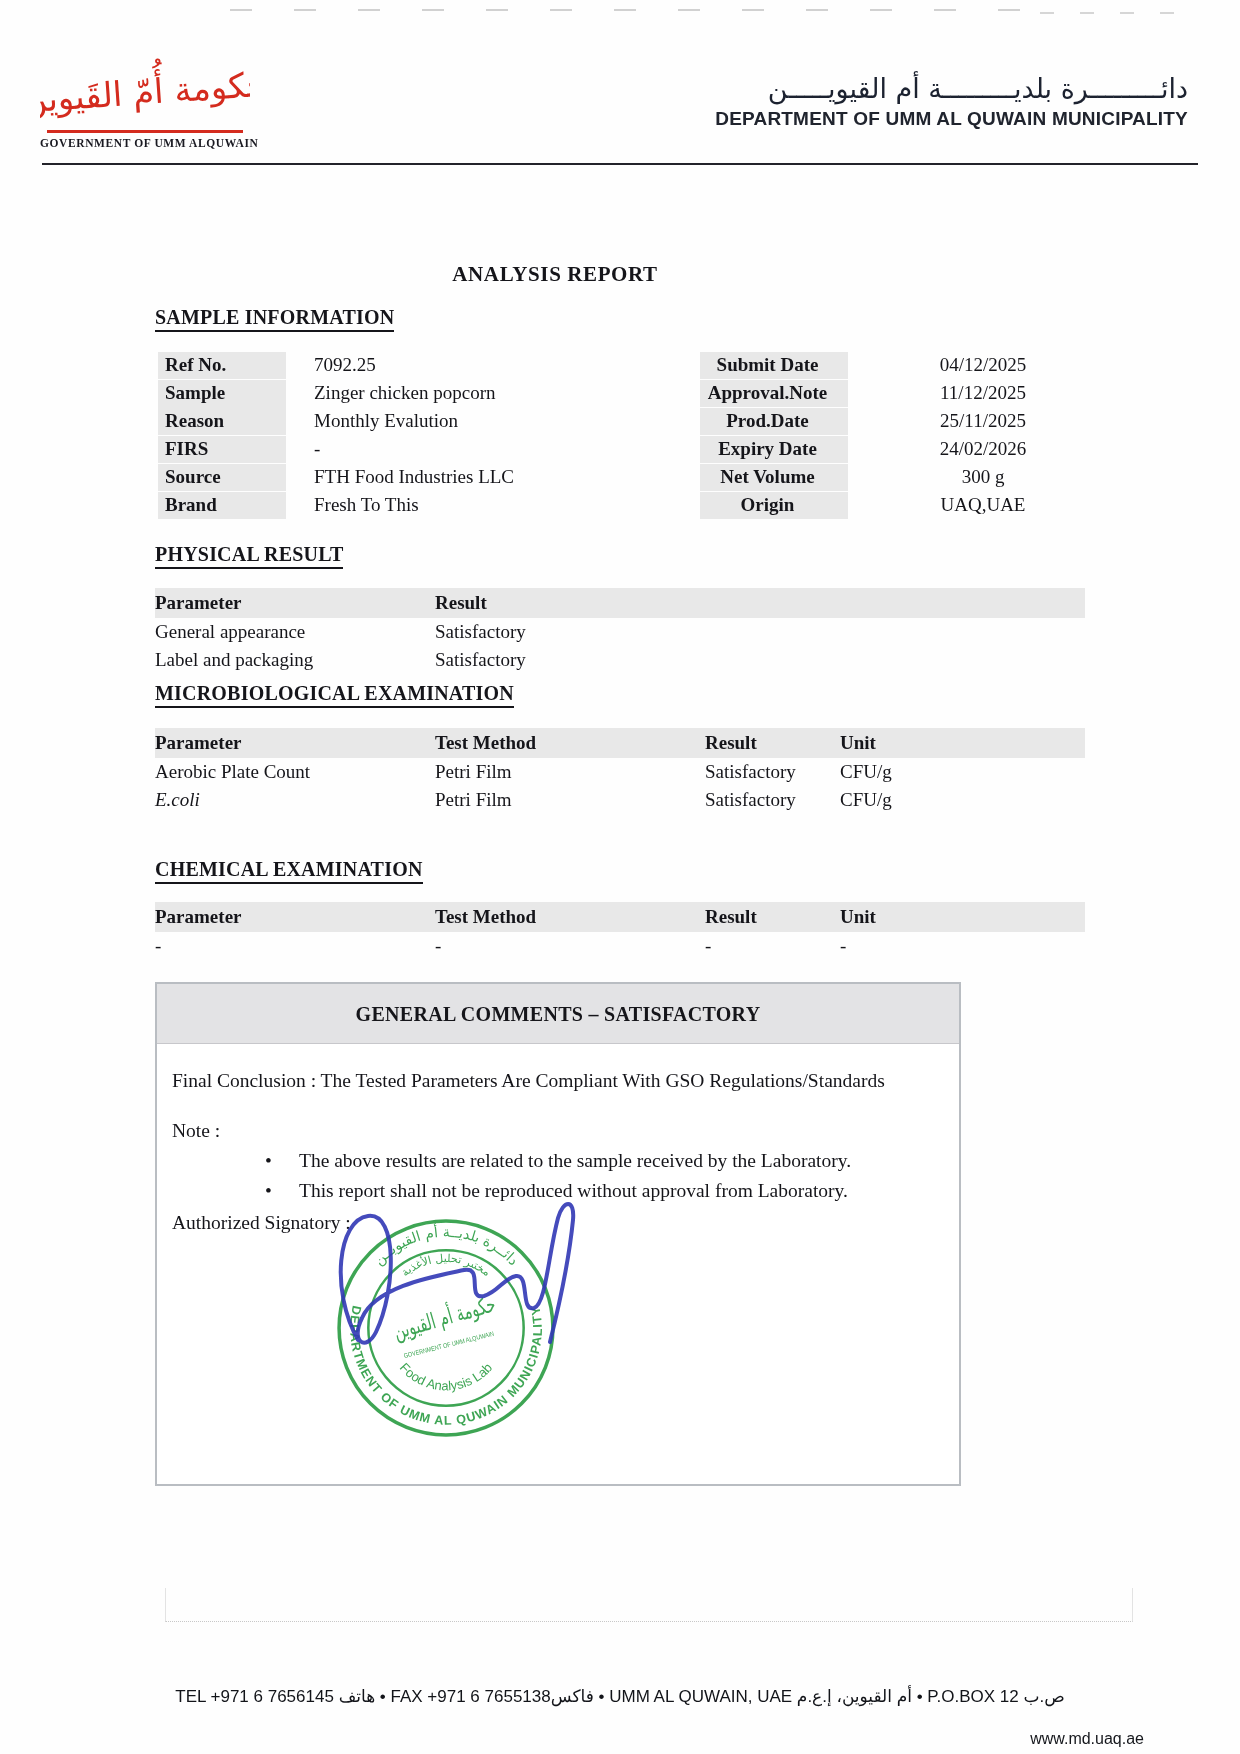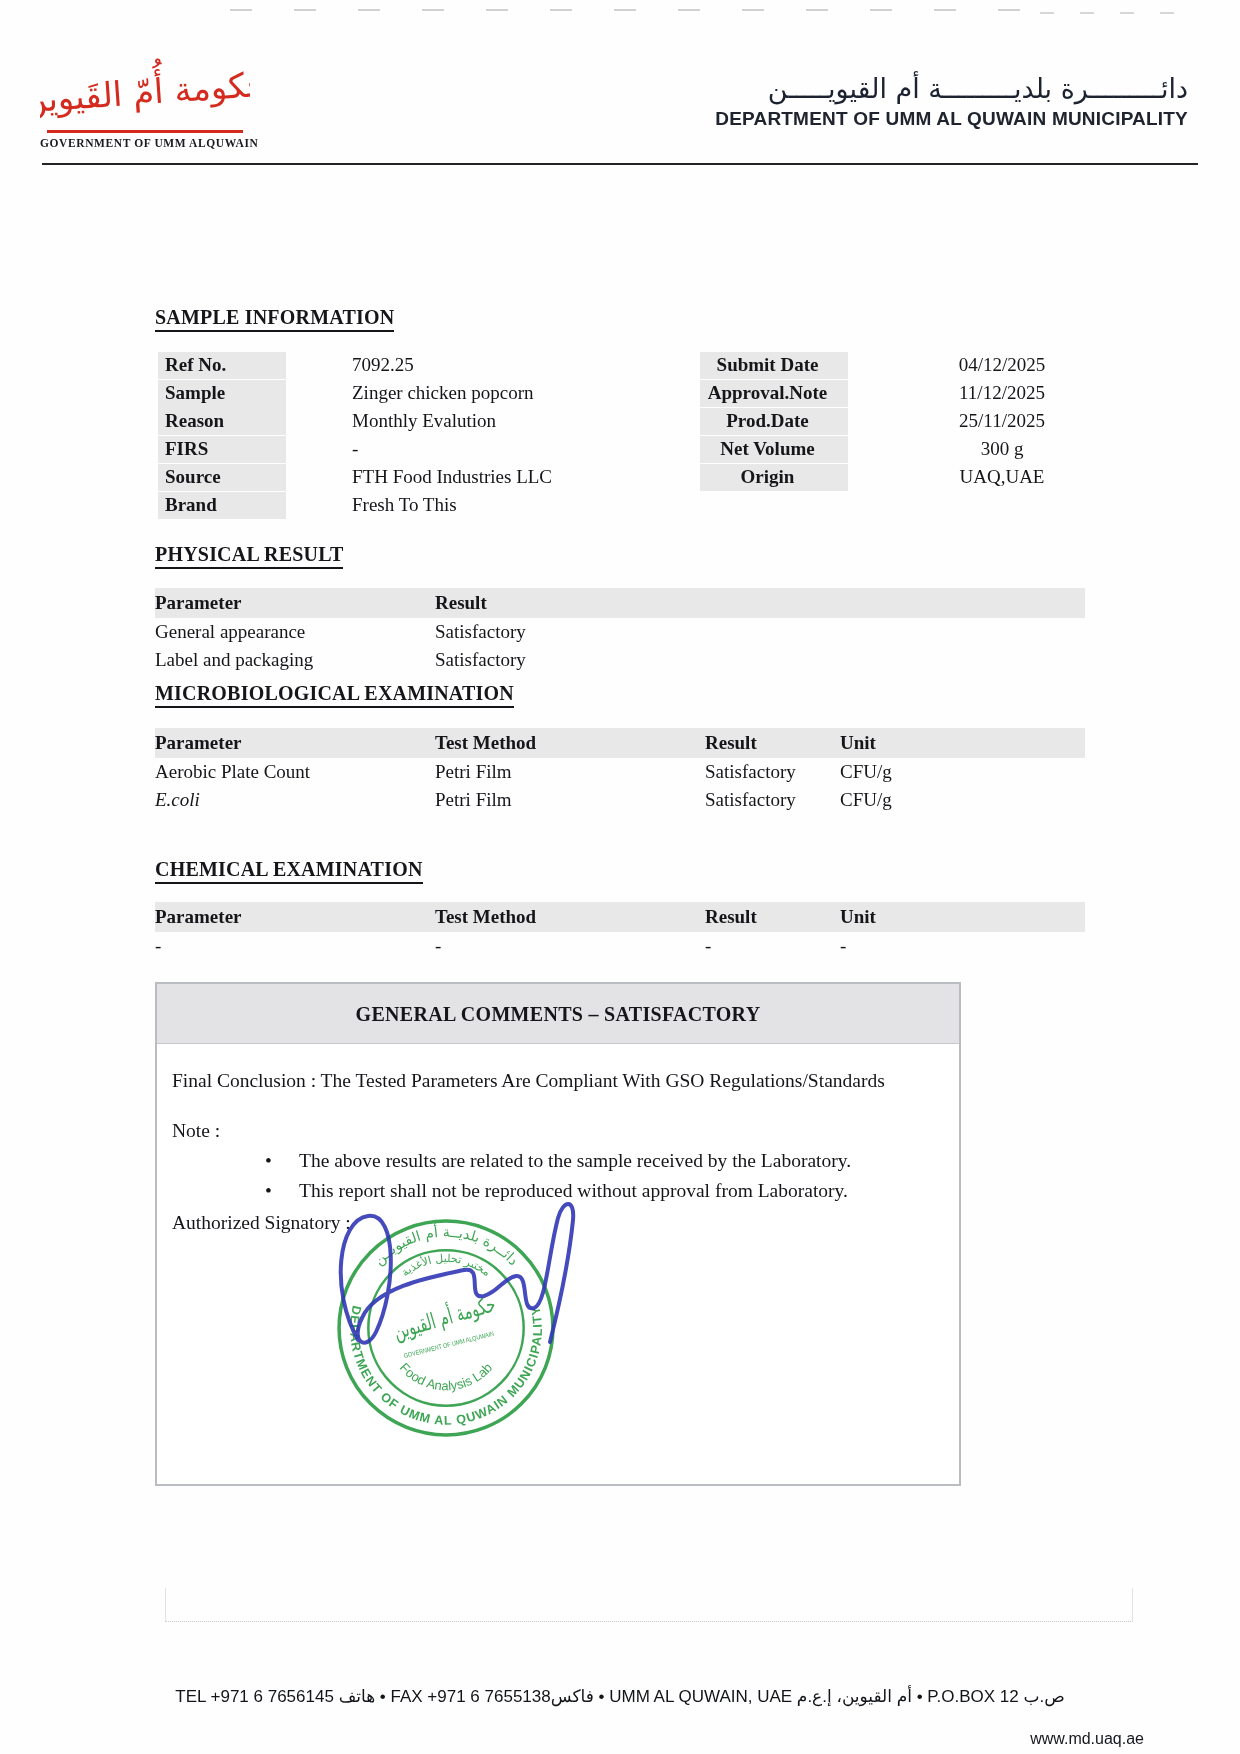--- a/index.html
+++ b/index.html
@@ -40,21 +40,21 @@
   .sec-heading span { display:inline-block; border-bottom:2.5px solid #15151a; padding-bottom:1px; }
 
   
   .si-col { position:absolute; top:352px; }
   .si-col.left  { left:158px; width:535px; }
   .si-col.right { left:700px; width:390px;text-align:center; }
   .si-row { display:grid; height:27px; margin-bottom:1px; font-size:19px; line-height:26px; }
   .si-col.left  .si-row { grid-template-columns:128px 1fr; }
   .si-col.right .si-row { grid-template-columns:148px 1fr; }
   .si-label { background:#e8e8e8; font-weight:bold; padding:0 20px 0 7px; }
-  .si-value { padding-left:28px;margin-left:38px; }
+  .si-value { padding-left:28px; }
 
   
   .rt { position:absolute; left:155px; width:930px; font-size:19px; }
   .rt-head { display:grid; background:#e8e8e8; height:30px; line-height:30px; font-weight:bold; }
   .rt-row  { display:grid; height:28px; line-height:27px; }
   .cols-2 { grid-template-columns:280px 1fr; }
   .cols-4 { grid-template-columns:280px 270px 135px 1fr; }
   .rt-head > span:first-child, .rt-row > span:first-child { }
   .rt-row > span { padding-right:6px; }
   .italic { font-style:italic; }
@@ -100,20 +100,21 @@
     <div class="logo-line"></div>
     <div class="logo-en">GOVERNMENT OF UMM ALQUWAIN</div>
   </div>
 
   <div class="dept">
     <div class="dept-ar">دائـــــــــرة بلديـــــــــة أم القيويـــــن</div>
     <div class="dept-en">DEPARTMENT OF UMM AL QUWAIN MUNICIPALITY</div>
   </div>
   <div class="header-rule"></div>
 
+  <div class="title">ANALYSIS REPORT</div>
 
   <div class="sec-heading" style="top:306px">
     <span>SAMPLE INFORMATION</span>
   </div>
 
   <div class="si-col left">
     <div class="si-row">
       <div class="si-label">Ref No.</div>
       <div class="si-value">7092.25</div>
     </div>
@@ -144,20 +145,24 @@
       <div class="si-label">Submit Date</div>
       <div class="si-value">04/12/2025</div>
     </div>
     <div class="si-row">
       <div class="si-label">Approval.Note</div>
       <div class="si-value">11/12/2025</div>
     </div>
     <div class="si-row">
       <div class="si-label">Prod.Date</div>
       <div class="si-value">25/11/2025</div>
+    </div>
+    <div class="si-row">
+      <div class="si-label">Expiry Date</div>
+      <div class="si-value">24/02/2026</div>
     </div>
     <div class="si-row">
       <div class="si-label">Net Volume</div>
       <div class="si-value">300 g</div>
     </div>
     <div class="si-row">
       <div class="si-label">Origin</div>
       <div class="si-value">UAQ,UAE</div>
     </div>
   </div>

